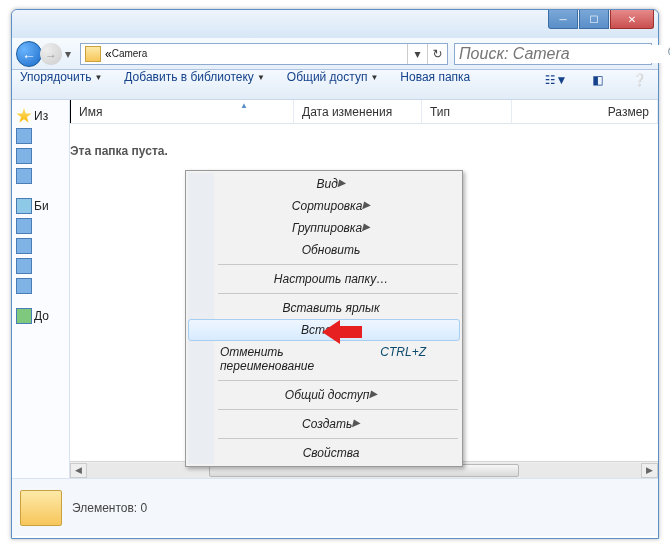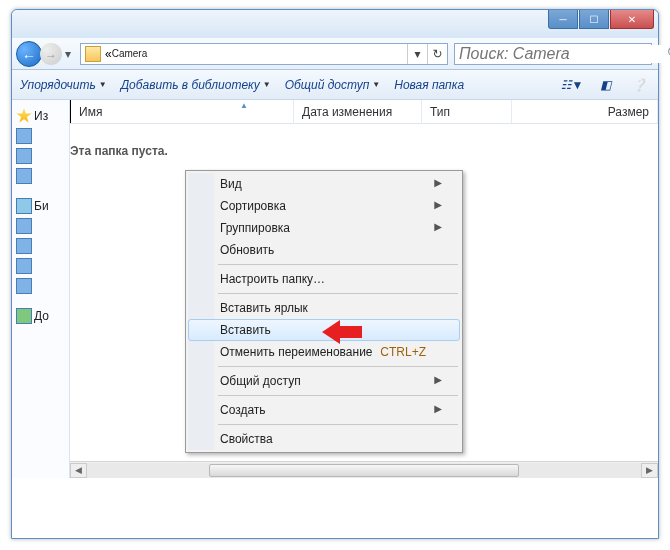--- a/index.html
+++ b/index.html
@@ -18,21 +18,21 @@
 .nav-fwd { width: 22px; height: 22px; border-radius: 50%; background: radial-gradient(circle at 30% 30%,#eee,#ccc); display:flex;align-items:center;justify-content:center;color:#999;font-size:12px;margin-left:-2px;cursor:pointer;}
 .nav-drop { width:12px; height:24px; display:flex;align-items:center;justify-content:center;color:#555;cursor:pointer;}
 .address { flex: 1; height: 22px; border: 1px solid #8faacf; background: #fff; margin: 0 6px; display: flex; align-items: center; }
 .addr-folder { width:16px;height:16px;background:linear-gradient(#fde9a8,#f7c65b);border:1px solid #c9a23f;margin:0 4px;}
 .addr-text { flex:1; font-size:10px; color:#222; }
 .addr-btn { width:20px; height:20px; display:flex;align-items:center;justify-content:center;border-left:1px solid #ccc;cursor:pointer;color:#444;}
 .search { width: 198px; height: 22px; border: 1px solid #8faacf; background: #fff; margin-right:2px; display: flex; align-items: center; padding: 0 4px; }
 .search input { flex:1; border:none; outline:none; font-style: italic; color: #888; font-size:16px;}
 .mag { color: #3a6ea5; font-size: 13px; cursor:pointer;}
 
-.toolbar { height: 30px; background: linear-gradient(#f4f9ff,#e2ecf7); border-bottom: 1px solid #c8d6e8; display: flex; align-items: center; padding: 0 8px; gap: 14px; font-style: italic; }
+.toolbar { height: 30px; background: linear-gradient(#f4f9ff,#e2ecf7); border-bottom: 1px solid #c8d6e8; display: flex; align-items: flex-start; padding: 0 8px; gap: 22px; }
 .tb-item { color: #15428b; font-size: 12px; cursor: pointer; display:flex;align-items:center;gap:3px;}
 .tb-item .drop { font-size:8px;color:#333;}
 .tb-spacer { flex:1; }
 .tb-icon { width:20px;height:20px;display:flex;align-items:center;justify-content:center;color:#15428b;cursor:pointer;}
 
 .body-area { display:flex; height: 378px; }
 .sidebar { width: 58px; border-right: 1px solid #d9e3ef; background: #fafcff; padding: 6px 2px; overflow:hidden; }
 .side-group { margin-bottom: 10px; }
 .side-item { display:flex;align-items:center;gap:2px;padding:2px 2px;font-size:12px;color:#222;cursor:pointer;white-space:nowrap;}
 .side-icon { width:16px;height:16px;flex-shrink:0;}
@@ -49,25 +49,25 @@
 .hscroll .track{flex:1;background:#e9e9e9;height:15px;position:relative;}
 .hscroll .thumb{position:absolute;left:22%;width:56%;height:13px;top:1px;background:linear-gradient(#f7f7f7,#d9d9d9);border:1px solid #b8b8b8;border-radius:2px;}
 .hscroll .arr{width:17px;height:15px;display:flex;align-items:center;justify-content:center;color:#666;background:#eee;border:1px solid #ccc;cursor:pointer;font-size:9px;}
 
 .statusbar { height: 58px; border-top: 1px solid #d9e3ef; background:#f4f8fc; display:flex;align-items:center;padding:0 8px;gap:10px;}
 .big-folder { width:42px;height:36px;background:linear-gradient(#fde9a8,#f7c65b);border:1px solid #c9a23f;border-radius:2px;}
 .status-text { font-size:12px; color:#444;}
 
 .context-menu { position:absolute; left:173px; top:160px; width:278px; background:#f2f2f2; border:1px solid #9a9a9a; box-shadow:2px 2px 4px rgba(0,0,0,.3); padding:2px; }
 .cm-left { position:absolute; left:2px; top:2px; bottom:2px; width:26px; background:#eaedf1;}
-.cm-item { position:relative; padding:4px 18px 4px 32px; font-size:12px; color:#222; cursor:pointer; display:flex; justify-content:space-between;}
+.cm-item { position:relative; padding:4px 18px 4px 32px; font-size:12px; color:#222; cursor:pointer; display:flex; justify-content:center;font-style:italic;}
 .cm-item.hover { background:linear-gradient(#eef6ff,#d8ebff); border:1px solid #a7cdf0; border-radius:3px; padding:3px 17px 3px 31px;}
 .cm-sep { height:1px; background:#c8c8c8; margin:3px 2px 3px 30px;}
 .cm-sub { color:#555; font-size:10px;}
-.cm-shortcut { color:#a16207; margin-right:16px;}
+.cm-shortcut { color:#0c4a6e; margin-right:16px;}
 
 .red-arrow { position:absolute; left:310px; top:310px; width:40px; height:24px; pointer-events:none;}
 .red-arrow svg { width:100%; height:100%; }
 </style>
 </head>
 <body>
 
 <div class="window">
 
   <div class="titlebar">
@@ -172,20 +172,24 @@
       <div class="hscroll">
         <div class="arr">◀</div>
         <div class="track">
             <div class="thumb"></div>
           </div>
         <div class="arr">▶</div>
       </div>
     </div>
   </div>
 
+  <div class="statusbar">
+    <div class="big-folder"></div>
+    <div class="status-text">Элементов: 0</div>
+  </div>
 
   <div class="context-menu">
     <div class="cm-left"></div>
     <div class="cm-item">
         <span>Вид</span>
         <span class="cm-sub">▶</span>
       </div>
     <div class="cm-item">
         <span>Сортировка</span>
         <span class="cm-sub">▶</span>

